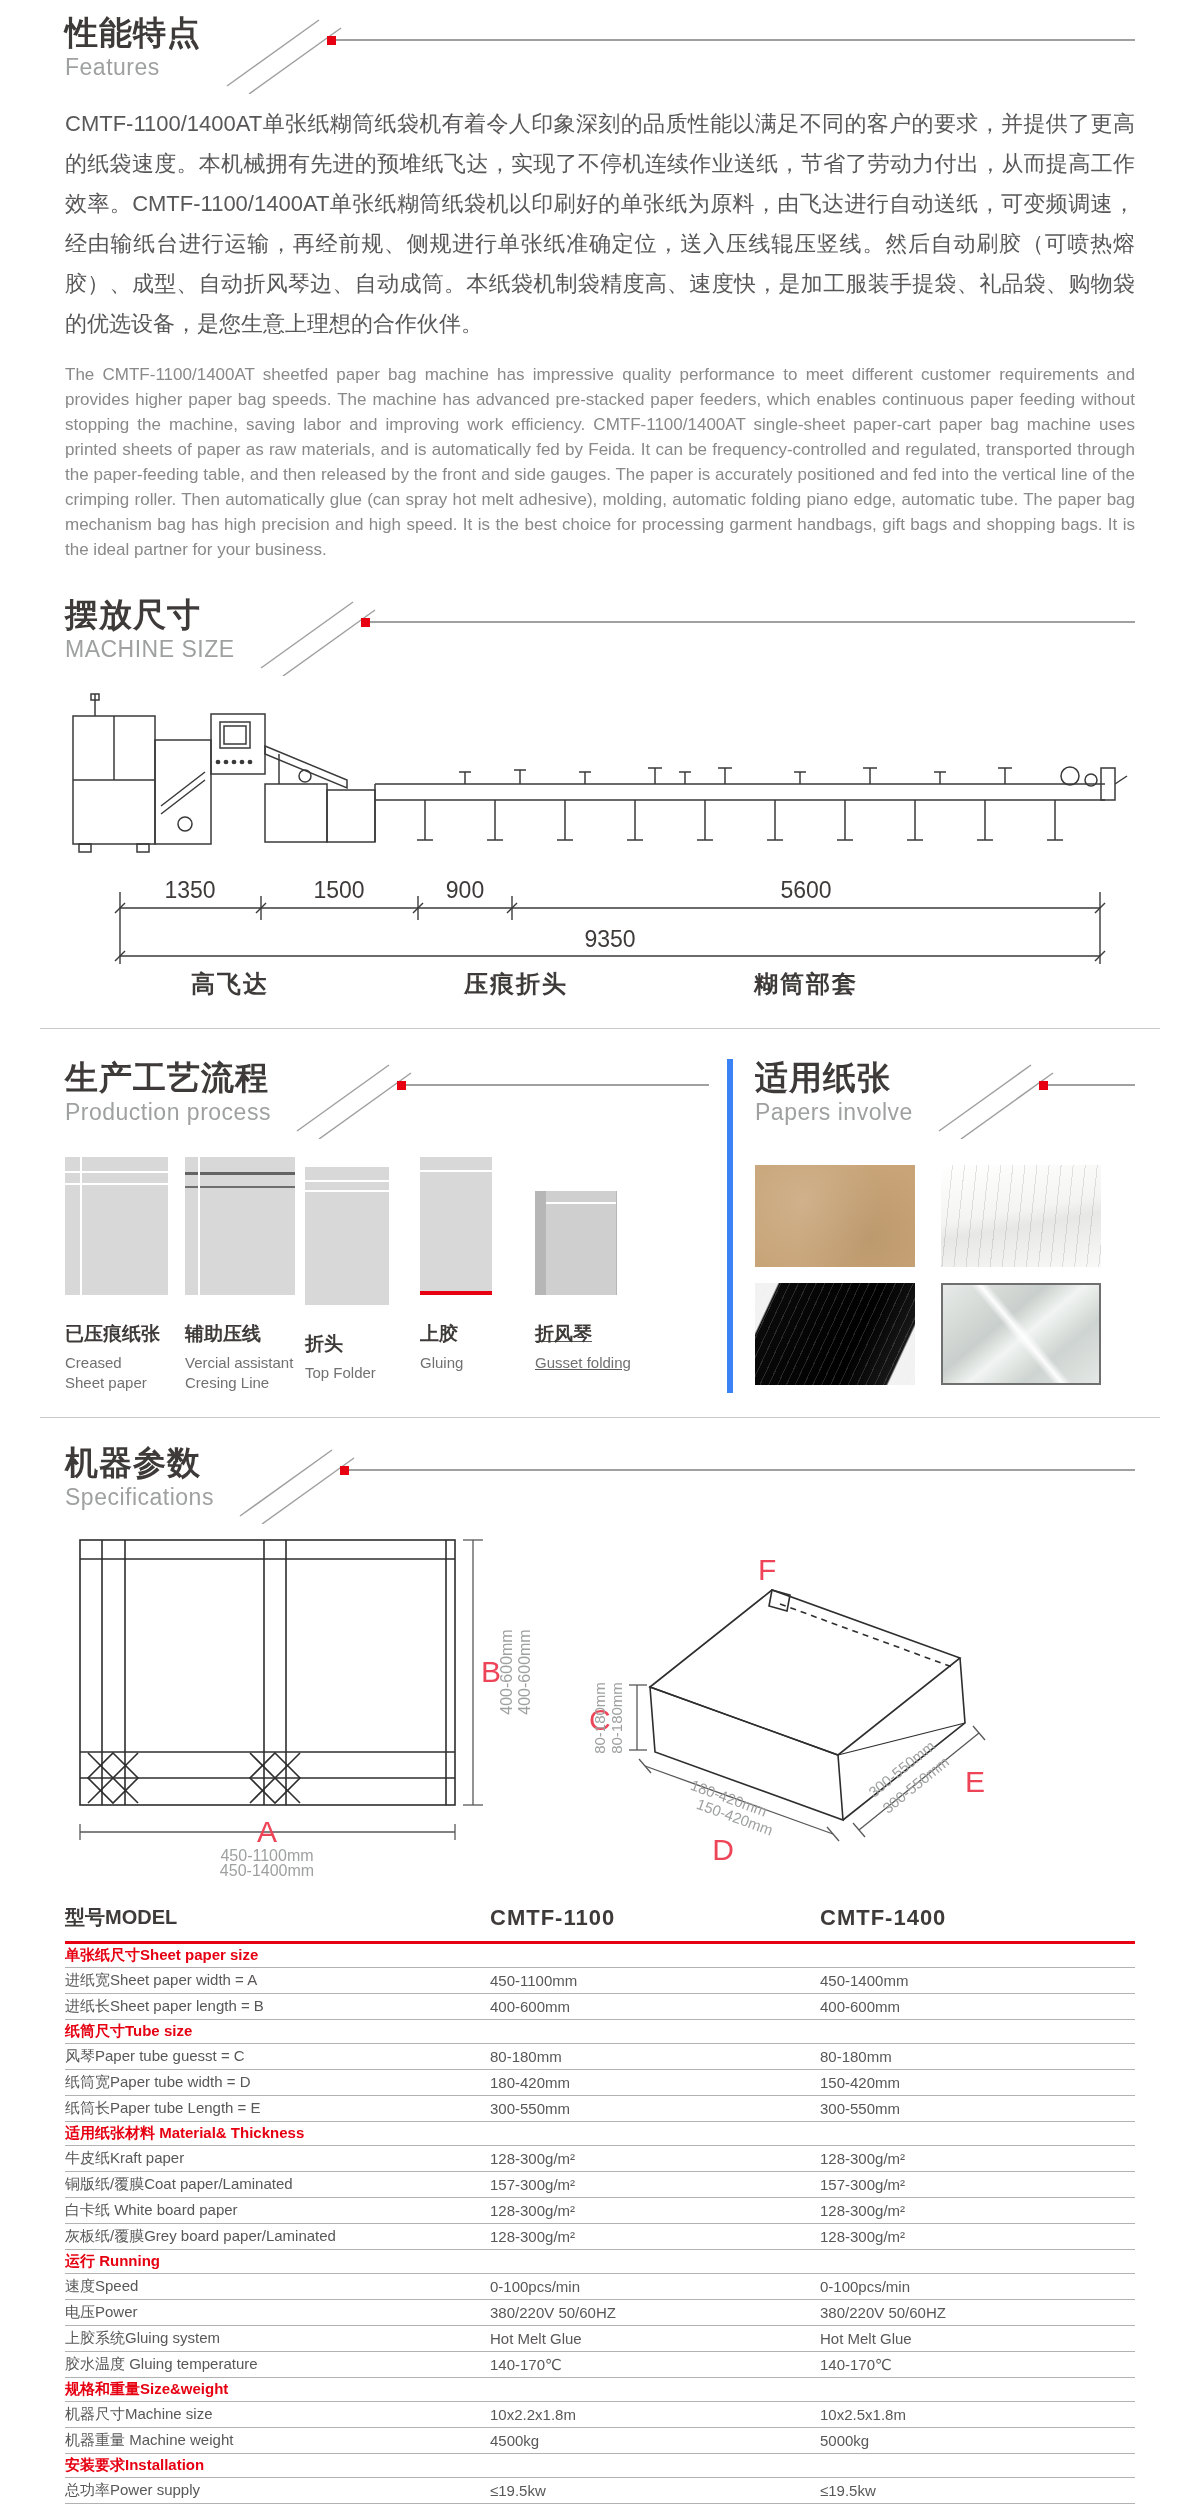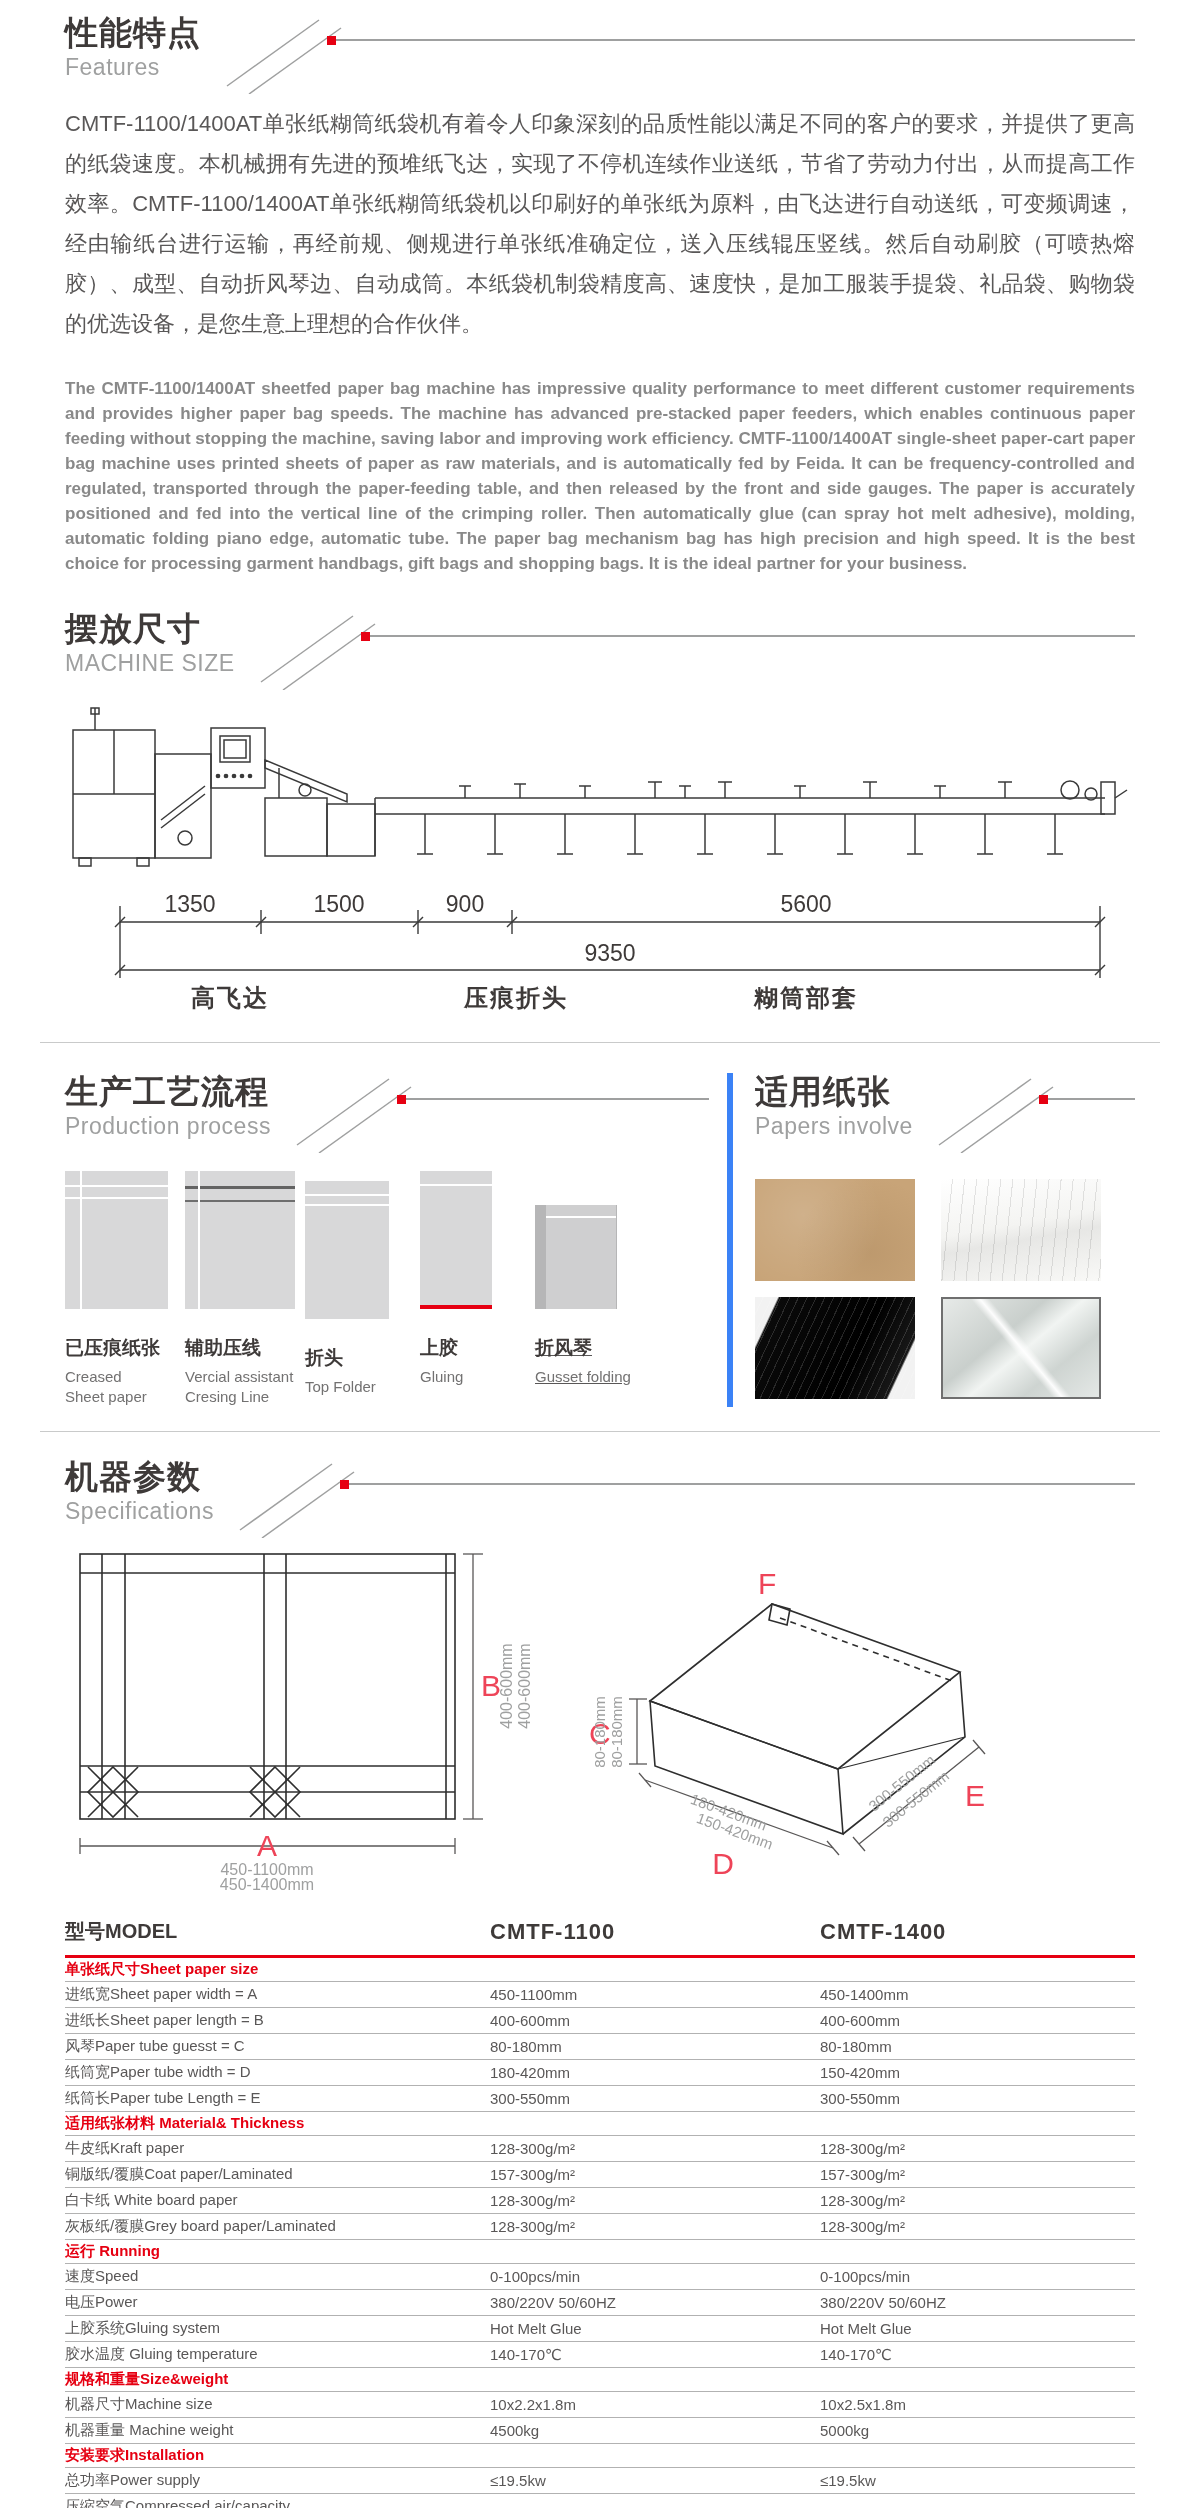--- a/index.html
+++ b/index.html
@@ -9,21 +9,21 @@
 
   
   .sec-header { display:flex; align-items:flex-start; height:80px; }
   .sec-titles { flex:none; }
   .sec-title-cn { font-size:33px; font-weight:600; color:#3e3a39; line-height:1.15; letter-spacing:1px;}
   .sec-title-en { font-size:23px; color:#9fa0a0; letter-spacing:.5px; margin-top:2px; }
   .sec-deco { flex:1; height:80px; margin-left:18px; }
 
   
   .para-cn { margin-top:10px; font-size:22px; line-height:40px; text-align:justify; color:#595757; }
-  .para-en { margin-top:32px; font-size:17px; line-height:25px; text-align:justify; color:#898989;font-weight:bold; }
+  .para-en { margin-top:18px; font-size:17px; line-height:25px; text-align:justify; color:#898989; }
 
   
   .ms-section { margin-top:34px; }
   .machine-drawing { display:block; margin-top:12px; }
   .dims-svg { display:block; }
   .ms-labels { position:relative; height:36px; }
   .ms-labels span { position:absolute; transform:translateX(-50%); font-size:24px; font-weight:600; color:#3e3a39; letter-spacing:2px; white-space:nowrap; }
 
   .divider { border:none; border-top:1px solid #c9caca; margin:24px -25px 0; }
 
@@ -411,20 +411,23 @@
           <div class="trow data">
             <div class="c-label">进纸宽Sheet paper width = A</div>
             <div class="c-val">450-1100mm</div>
             <div class="c-val">450-1400mm</div>
           </div>
           <div class="trow data">
             <div class="c-label">进纸长Sheet paper length = B</div>
             <div class="c-val">400-600mm</div>
             <div class="c-val">400-600mm</div>
           </div>
+          <div class="trow section">
+            <div class="c-label">纸筒尺寸Tube  size</div>
+          </div>
           <div class="trow data">
             <div class="c-label">风琴Paper tube guesst = C</div>
             <div class="c-val">80-180mm</div>
             <div class="c-val">80-180mm</div>
           </div>
           <div class="trow data">
             <div class="c-label">纸筒宽Paper tube width = D</div>
             <div class="c-val">180-420mm</div>
             <div class="c-val">150-420mm</div>
           </div>

